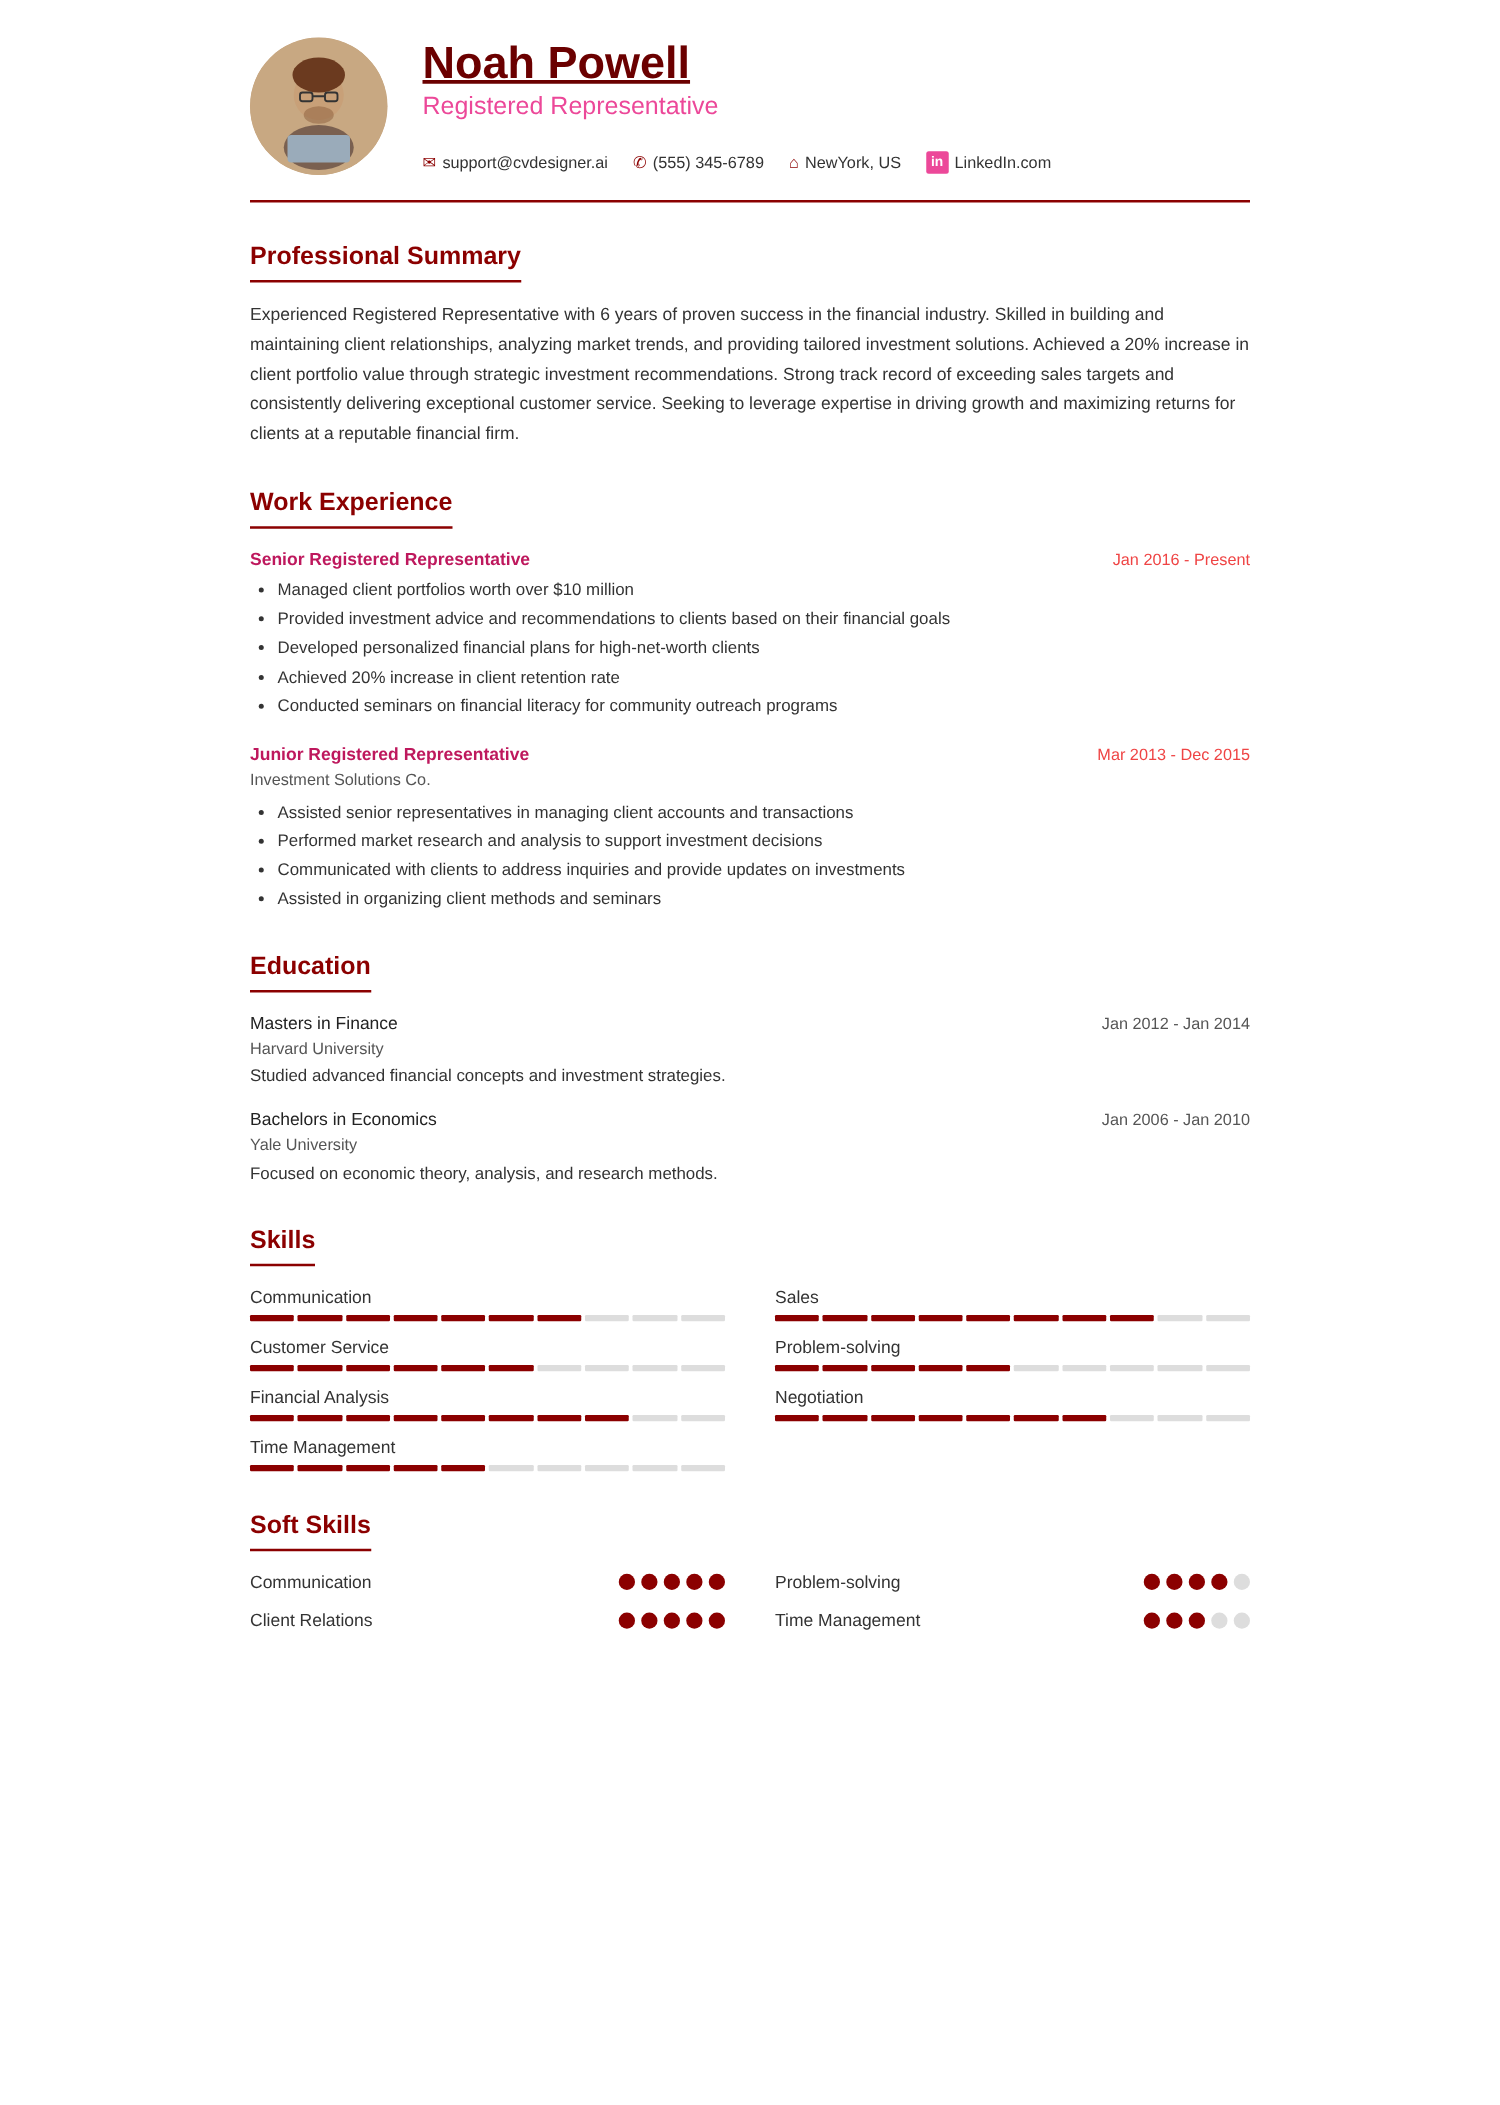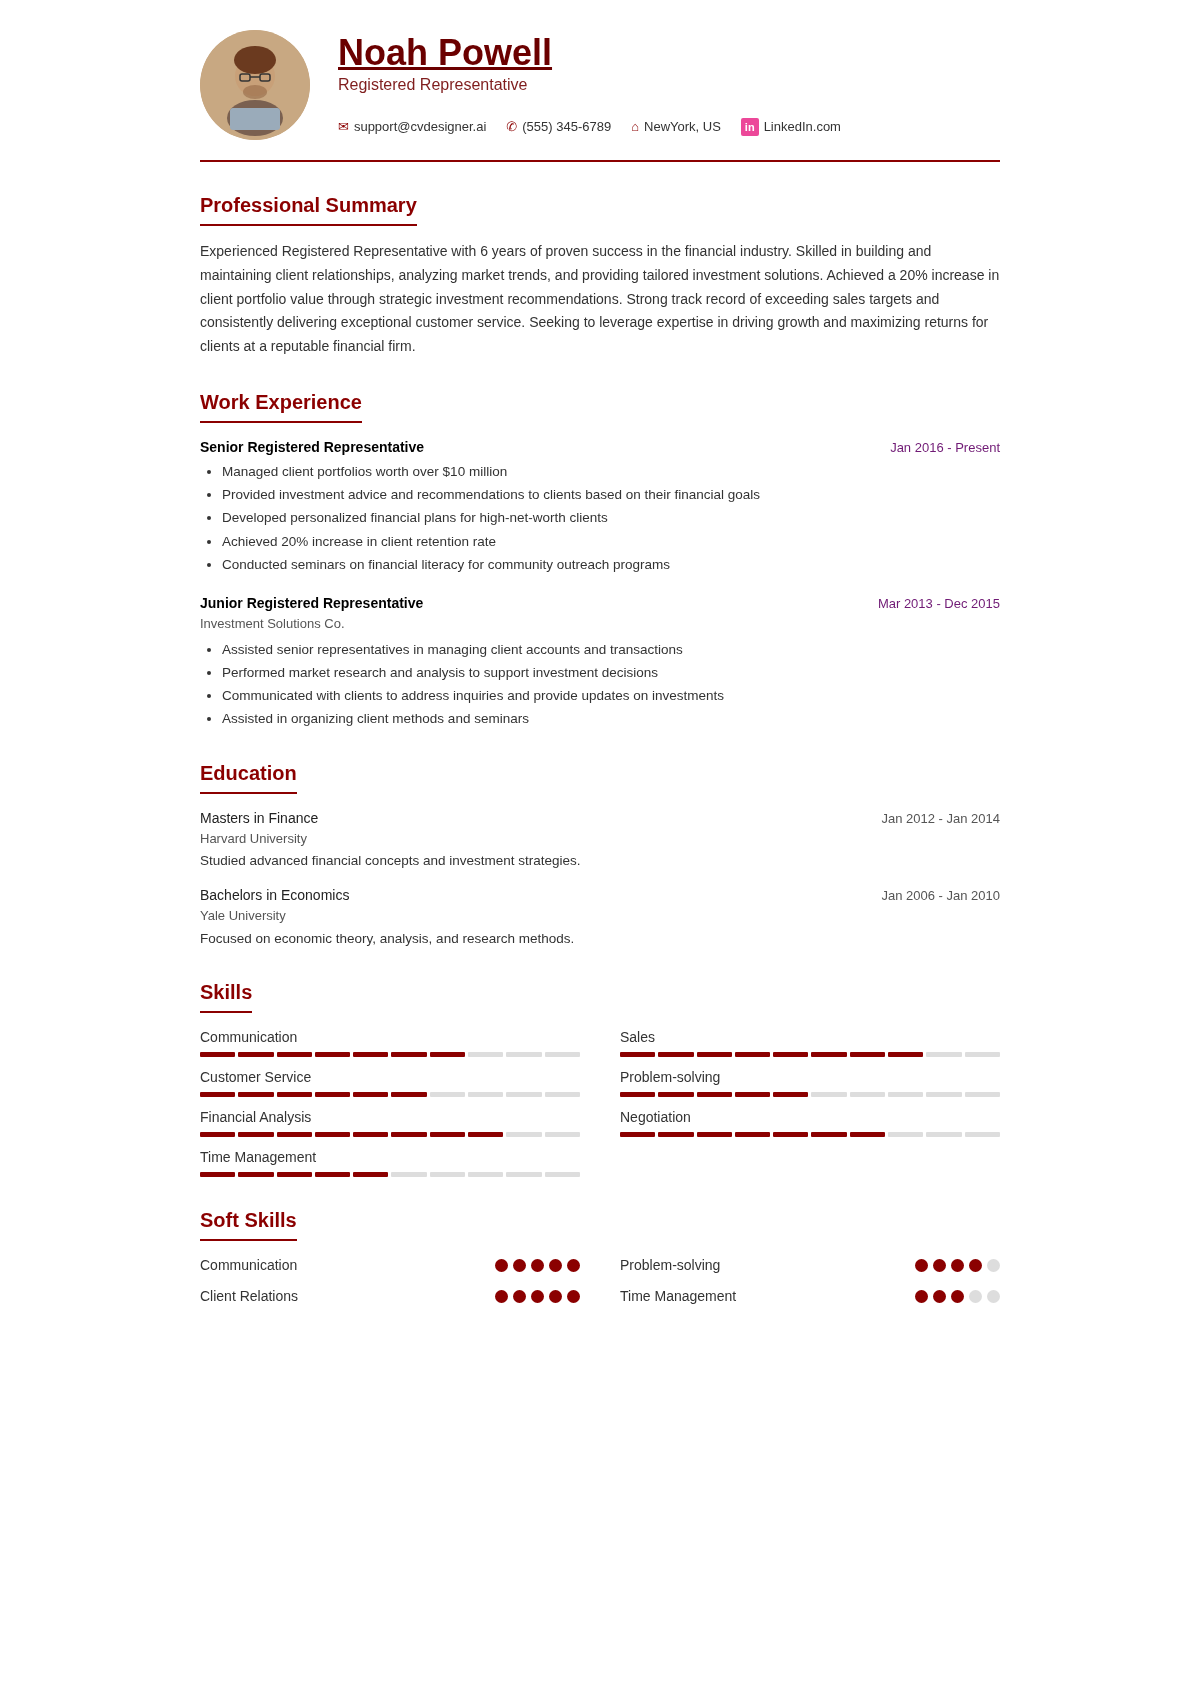--- a/index.html
+++ b/index.html
@@ -37,22 +37,22 @@
     .avatar svg { width: 110px; height: 110px; }
     .header-info { flex: 1; }
     .header-name {
       font-size: 36px;
       font-weight: bold;
       color: #6b0000;
       line-height: 1.1;
       text-decoration: underline;
     }
     .header-title {
-      font-size: 16px;
-      color: #7f1d1d;
+      font-size: 20px;
+      color: #ec4899;
       margin-bottom: 20px;
     }
     .header-contacts {
       display: flex;
       gap: 20px;
       flex-wrap: wrap;
       font-size: 13px;
       color: #333;
     }
     .contact-item {
@@ -81,22 +81,22 @@
       line-height: 1.7;
     }
 
     
     .job { margin-bottom: 18px; }
     .job-header {
       display: flex;
       justify-content: space-between;
       align-items: baseline;
     }
-    .job-title { font-weight: bold; font-size: 14px; color: #000000; }
-    .job-date { font-size: 13px; color: #701a75; white-space: nowrap; }
+    .job-title { font-weight: bold; font-size: 14px; color: #be185d; }
+    .job-date { font-size: 13px; color: #ef4444; white-space: nowrap; }
     .job-company { font-size: 13px; color: #555; margin-bottom: 6px; }
     .job-bullets { list-style: disc; padding-left: 22px; margin-top: 4px; }
     .job-bullets li { font-size: 13.5px; color: #333; margin-bottom: 3px; }
 
     
     .edu-item { margin-bottom: 14px; }
     .edu-header {
       display: flex;
       justify-content: space-between;
       align-items: baseline;

